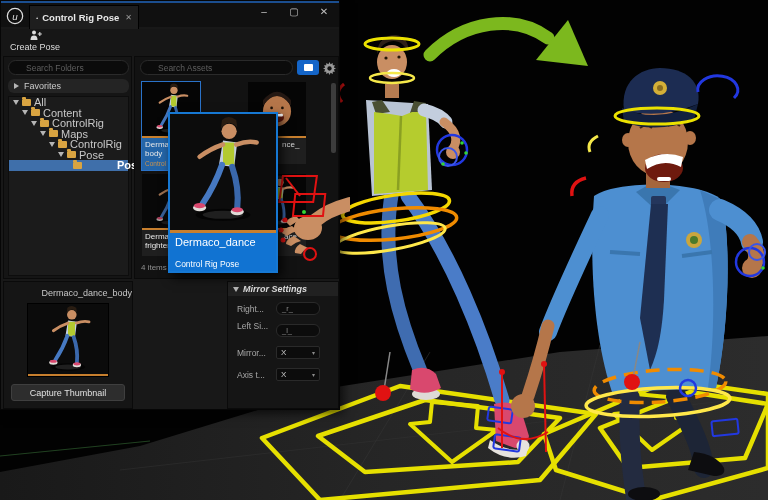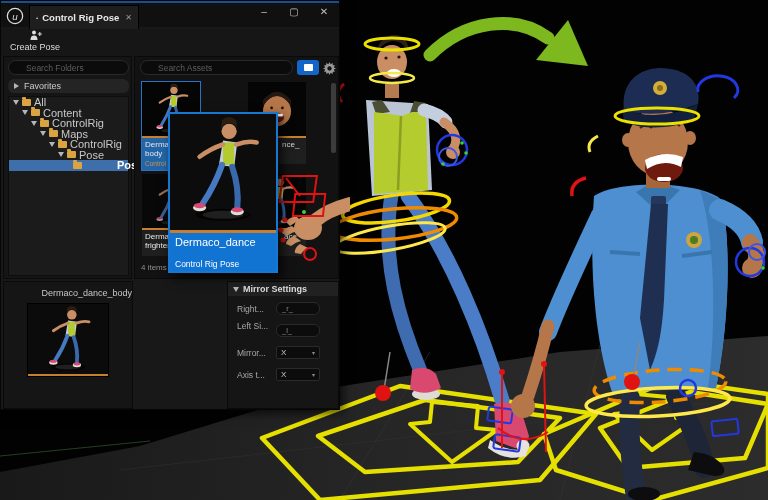--- a/index.html
+++ b/index.html
@@ -406,27 +406,28 @@
     </div>
 
     <div class="subpanel" style="left:2px;top:280px;width:130px;height:128px;">
       <div style="position:absolute;left:0;top:6px;width:100%;text-align:right;color:#c8c8c8;font-size:9px;">Dermaco_dance_body</div>
       <div style="position:absolute;left:23px;top:21px;width:82px;height:74px;background:#0b0b0b;border:1px solid #000;">
         <svg width="80" height="70" viewBox="0 0 100 110">
             <use href="#mini-dancer"></use>
           </svg>
         <div style="position:absolute;left:0;bottom:0;width:100%;height:2px;background:#c77f2e;"></div>
       </div>
+      <div class="btn" style="left:7px;top:102px;width:114px;height:17px;">Capture Thumbnail</div>
     </div>
 
 
     <div class="subpanel" style="left:226px;top:280px;width:112px;height:128px;">
       <div style="position:absolute;left:0;top:0;width:100%;height:14px;background:#212121;display:flex;align-items:center;gap:4px;padding-left:5px;">
         <span class="caret-d"></span>
-        <span style="color:#dcdcdc;font-size:9px;font-weight:bold;">Mirror Settings</span>
+        <span style="color:#dcdcdc;font-size:9px;font-weight:bold;font-style:italic;">Mirror Settings</span>
       </div>
       <span class="mirror-row-label" style="left:9px;top:22px;">Right...</span>
       <div class="pill" style="left:48px;top:20px;width:44px;height:13px;">
         <span>_r_</span>
         </div>
       <span class="mirror-row-label" style="left:9px;top:39px;">Left Si...</span>
       <div class="pill" style="left:48px;top:42px;width:44px;height:13px;">
         <span>_l_</span>
         </div>
       <span class="mirror-row-label" style="left:9px;top:66px;">Mirror...</span>

